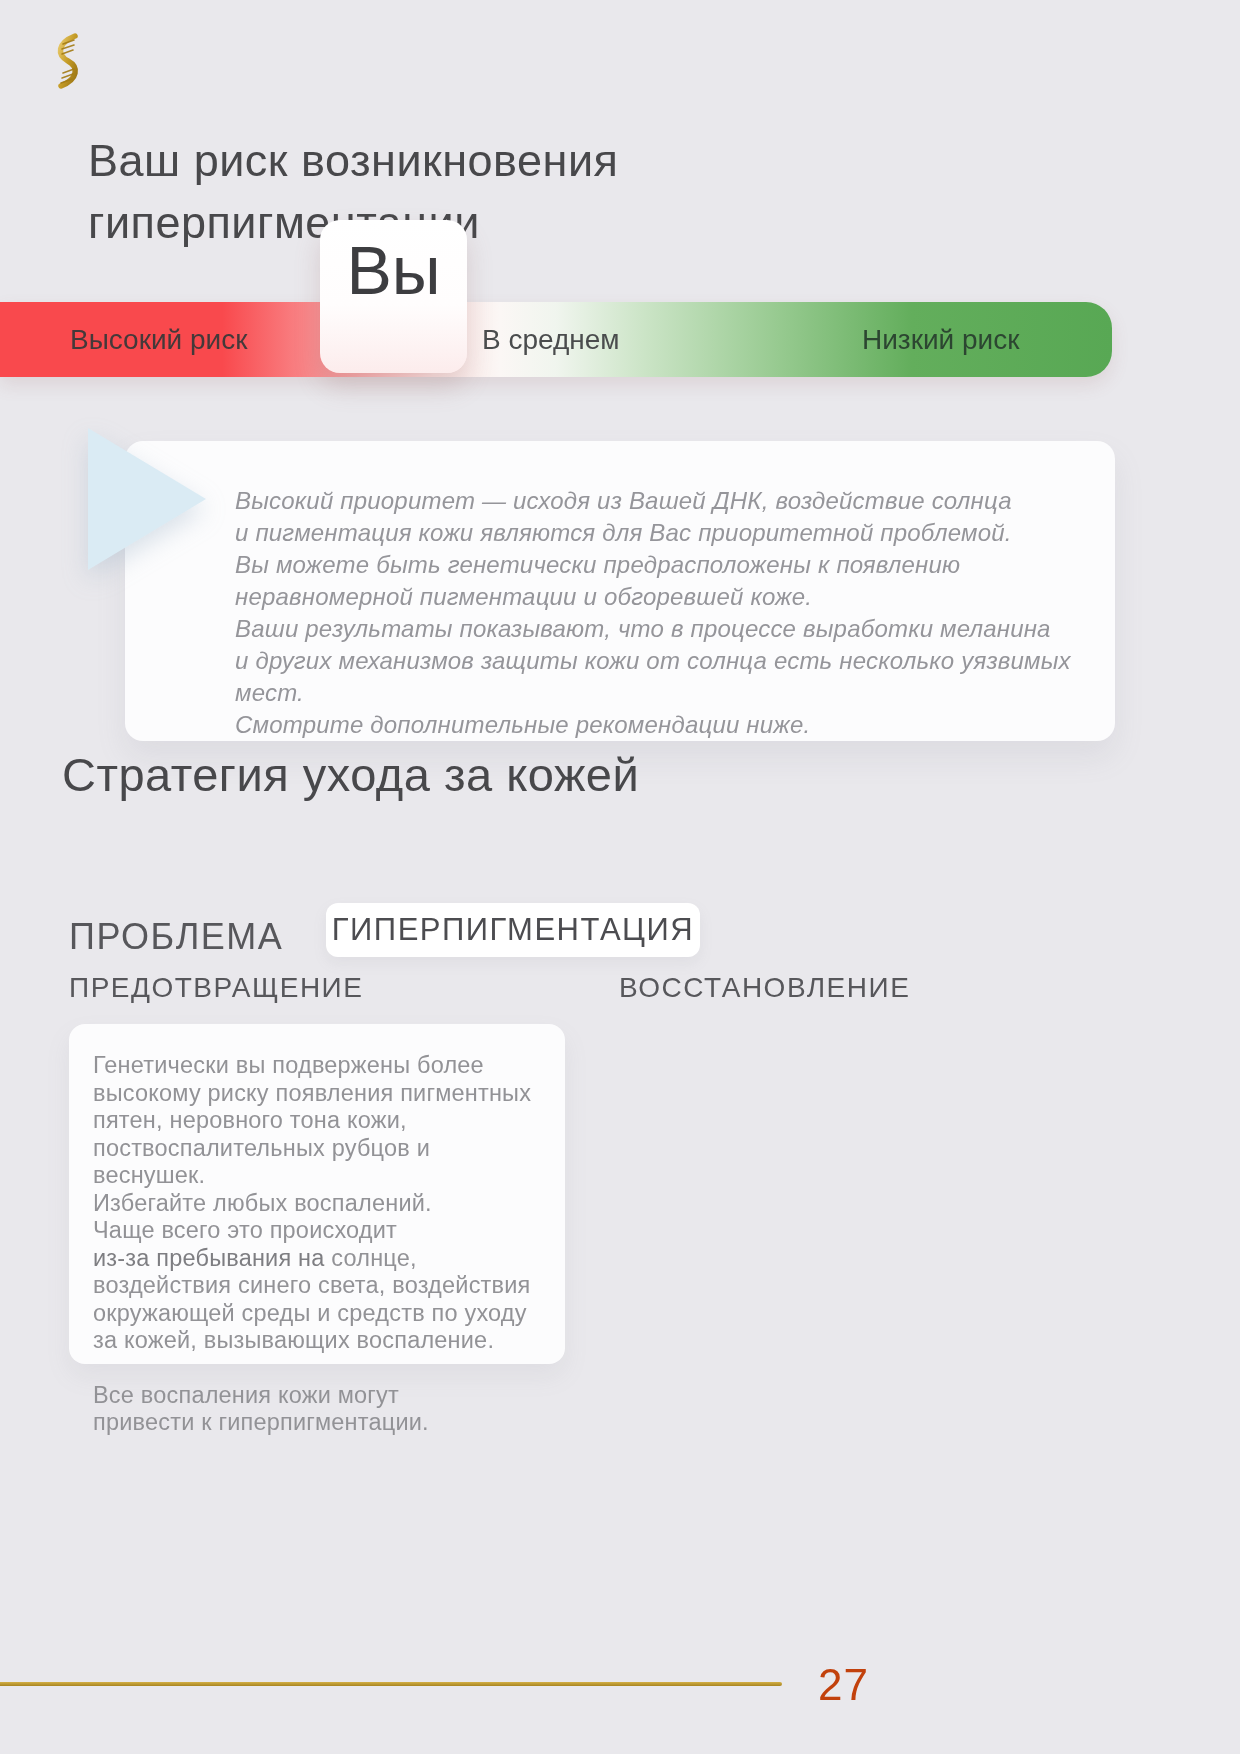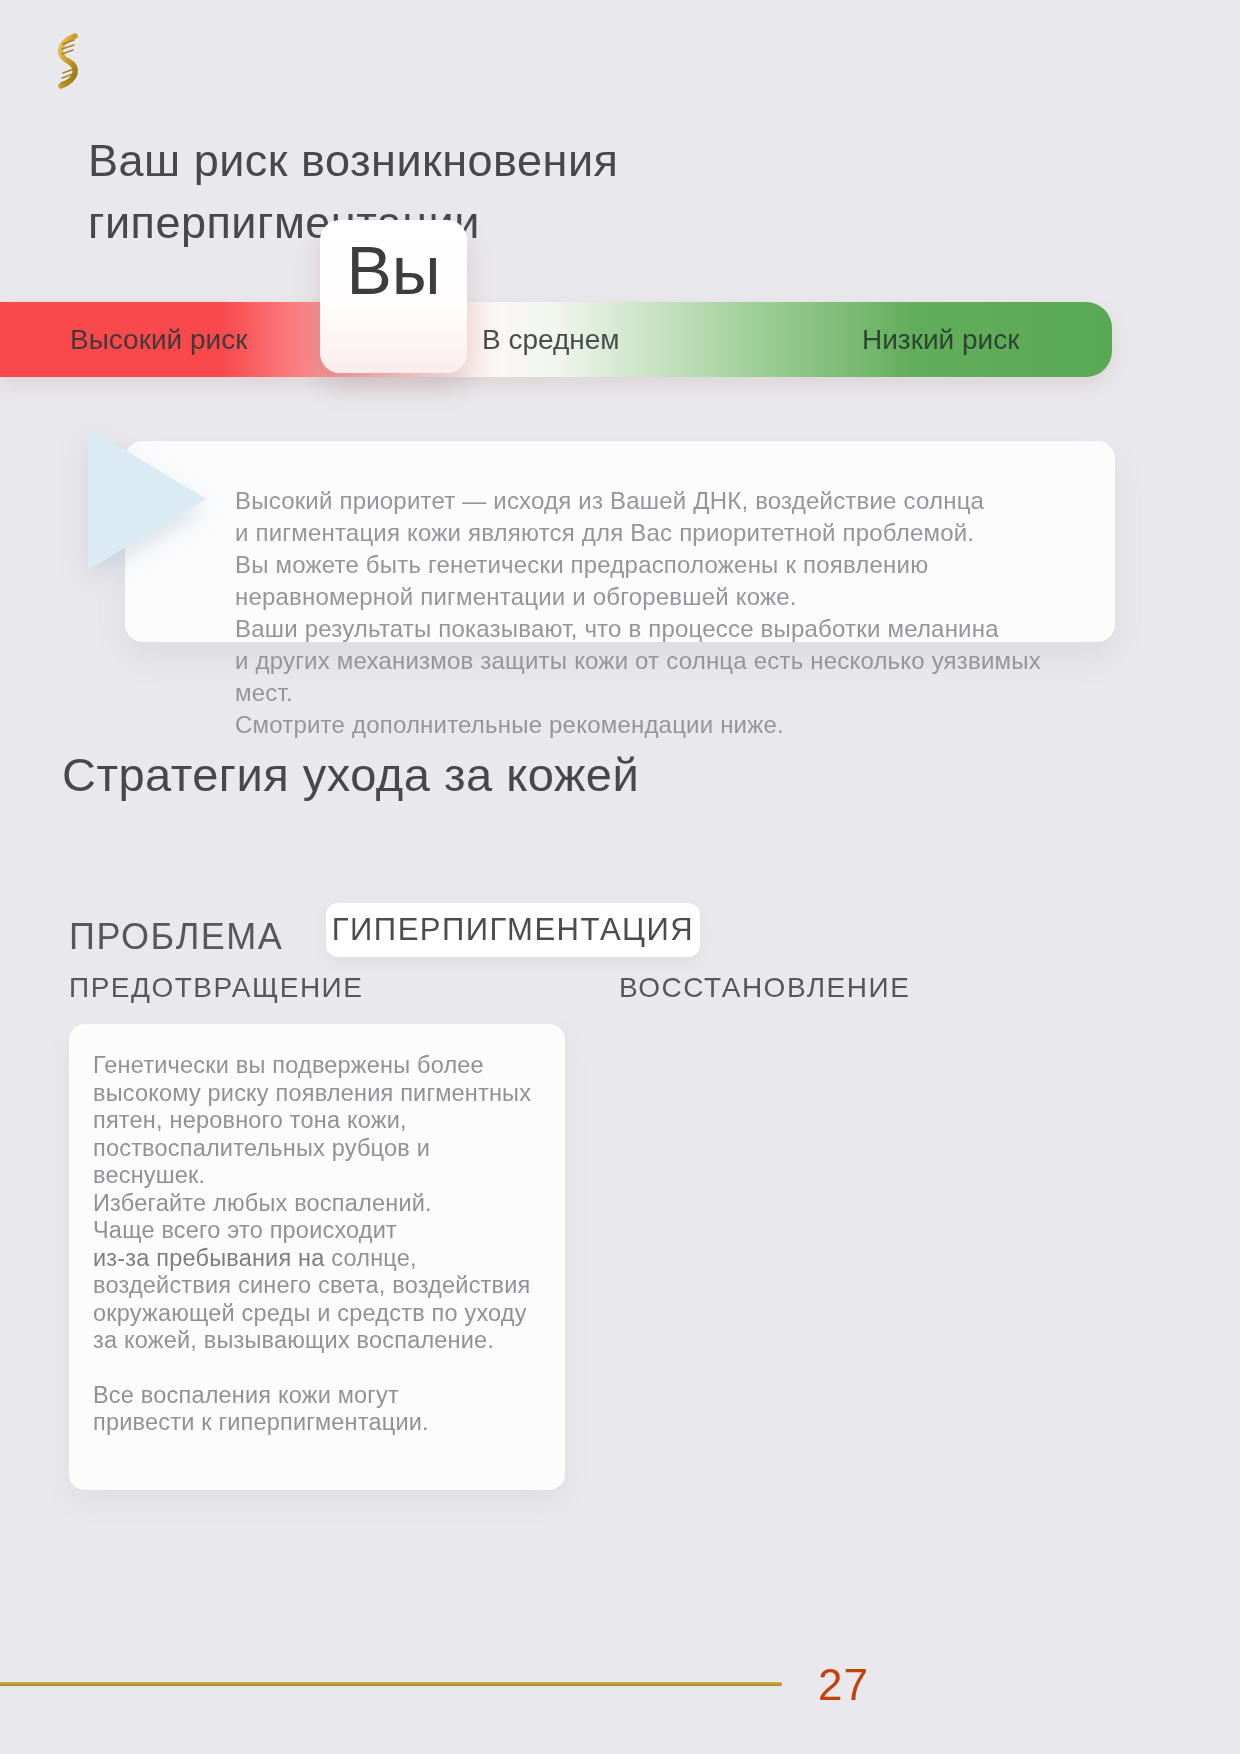--- a/index.html
+++ b/index.html
@@ -32,23 +32,24 @@
   .marker {
     position:absolute; left:320px; top:220px; width:147px; height:153px;
     border-radius:20px; z-index:3; text-align:center;
     background:linear-gradient(180deg,#ffffff 0%,#fffdfd 55%,#fdf2f2 85%,#fcecec 100%);
     box-shadow:0 14px 26px rgba(150,100,100,0.22);
   }
   .marker-label { display:inline-block; margin-top:16px; font-size:68px; line-height:1;
     font-weight:300; color:#3d3d40; }
   
   .summary-card {
-    position:absolute; left:125px; top:441px; width:990px; height:201px;
+    position:absolute; left:125px; top:441px; width:990px; height:300px;
     background:#FCFCFD; border-radius:18px;
     box-shadow:0 16px 30px rgba(130,130,145,0.12);
+    font-style:italic;
   }
   .summary-text {
     position:absolute; left:110px; top:44px; width:840px;
     font-size:24px; line-height:32px; font-weight:300;
     color:#95959a; white-space:pre-line; letter-spacing:0.2px;
   }
   .pointer {
     position:absolute; left:88px; top:428px; width:0; height:0; z-index:4;
     border-left:118px solid #DAEBF4;
     border-top:71px solid transparent; border-bottom:71px solid transparent;
@@ -70,21 +71,21 @@
   }
   .problem-pill span { line-height:54px; font-size:31px; font-weight:400;
     color:#4c4c50; letter-spacing:1.5px; }
   .col-header {
     position:absolute; top:972px;
     font-size:28px; font-weight:400; color:#57575b; letter-spacing:1.5px;
   }
   .col-header.prevention { left:69px; }
   .col-header.recovery   { left:619px; }
   .strategy-card {
-    position:absolute; top:1024px; height:466px; width:496px;
+    position:absolute; top:1024px; height:340px; width:496px;
     background:#FCFCFD; border-radius:16px;
     box-shadow:0 12px 24px rgba(140,140,150,0.10);
     box-sizing:border-box;
   }
   .strategy-card.left  { left:69px;  padding:28px 26px 0 24px; }
   .strategy-card.right { left:617px; padding:28px 26px 0 31px; }
   .strategy-card p {
     margin:0; font-size:23.5px; line-height:27.5px; font-weight:300;
     color:#929296; white-space:pre-line; letter-spacing:0.2px;
   }

